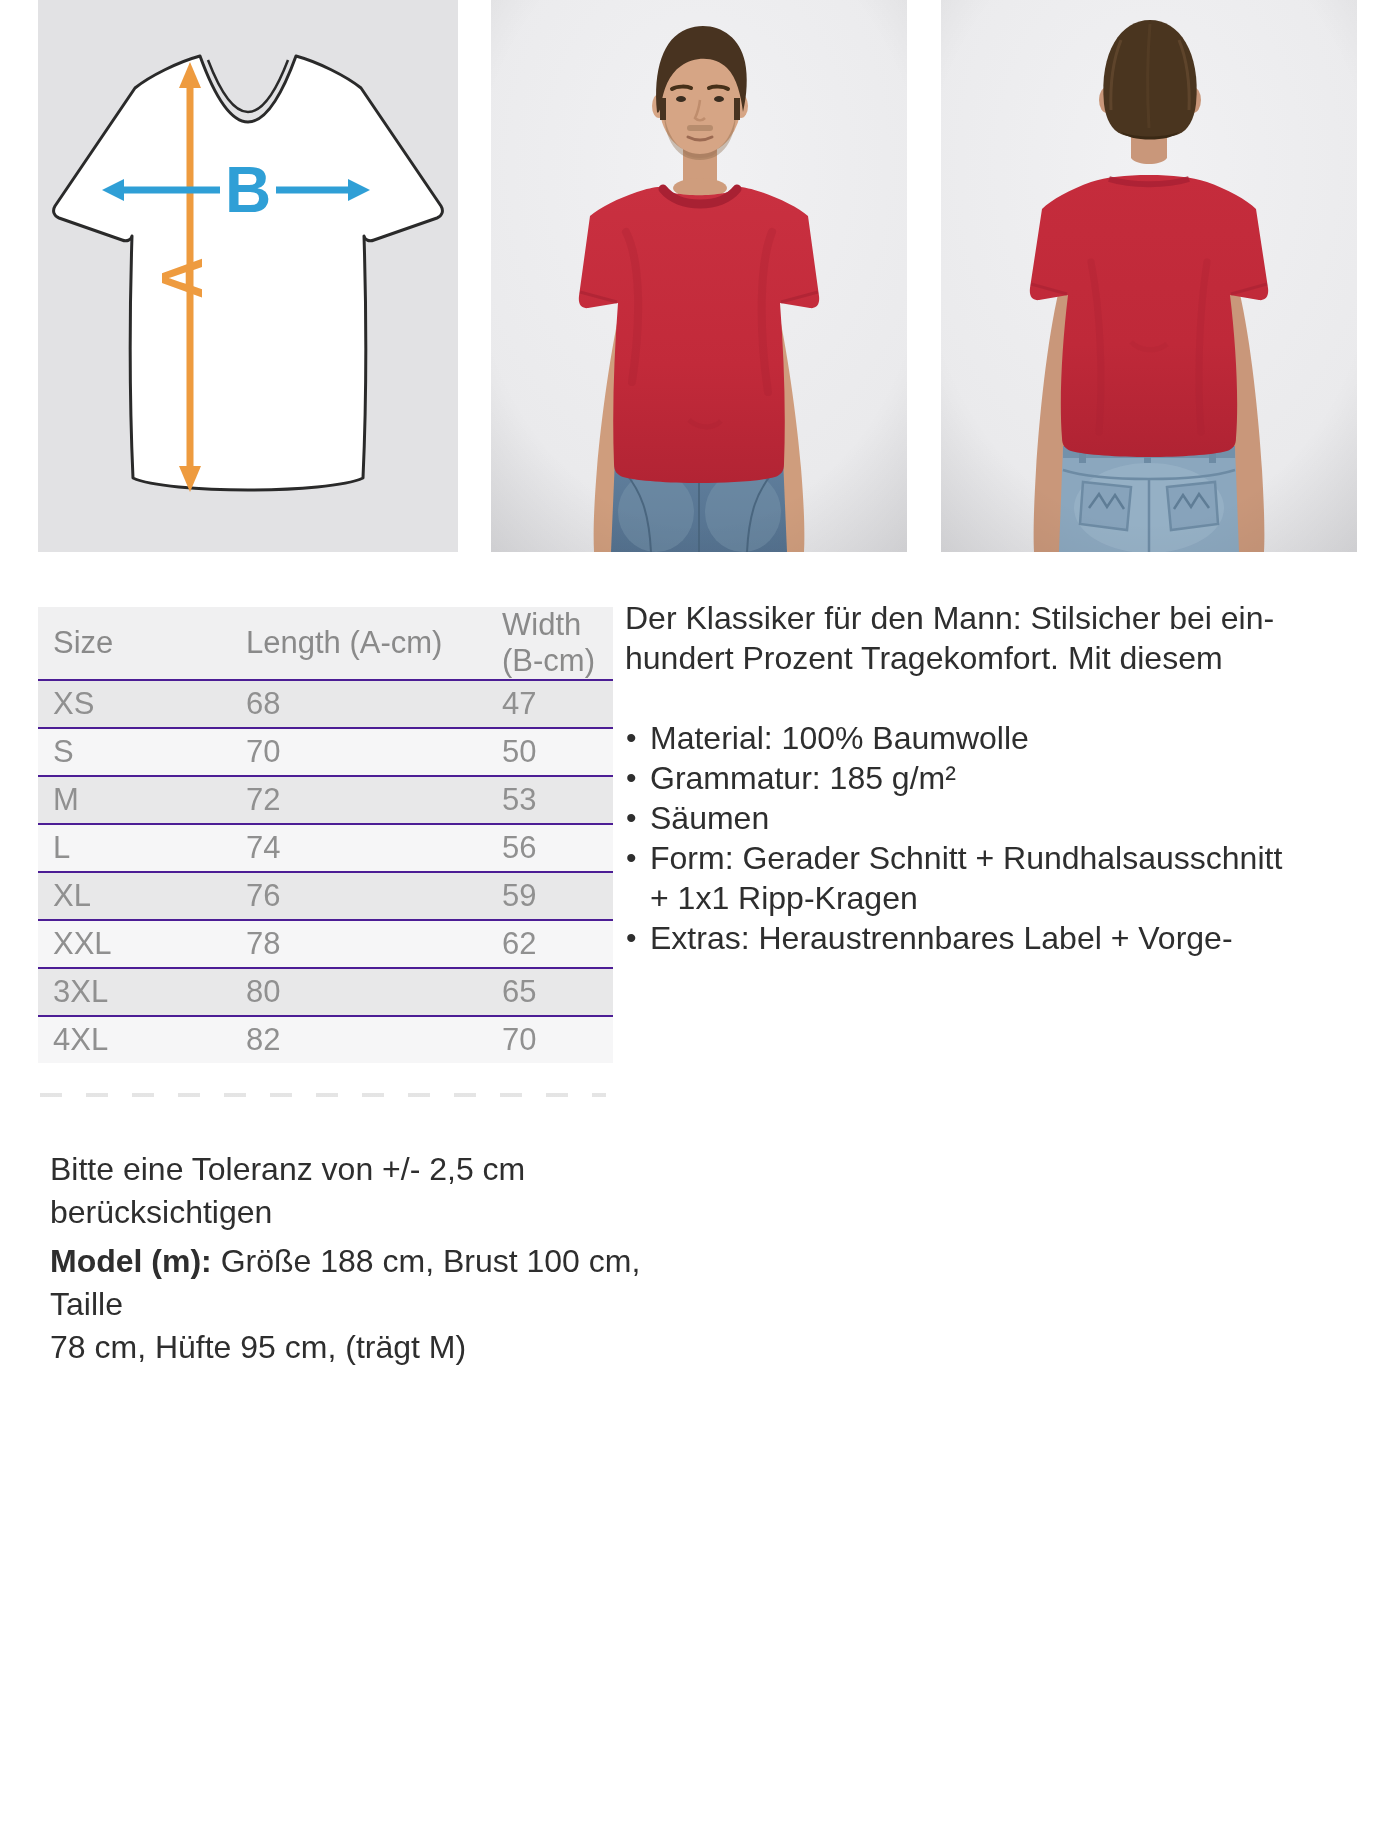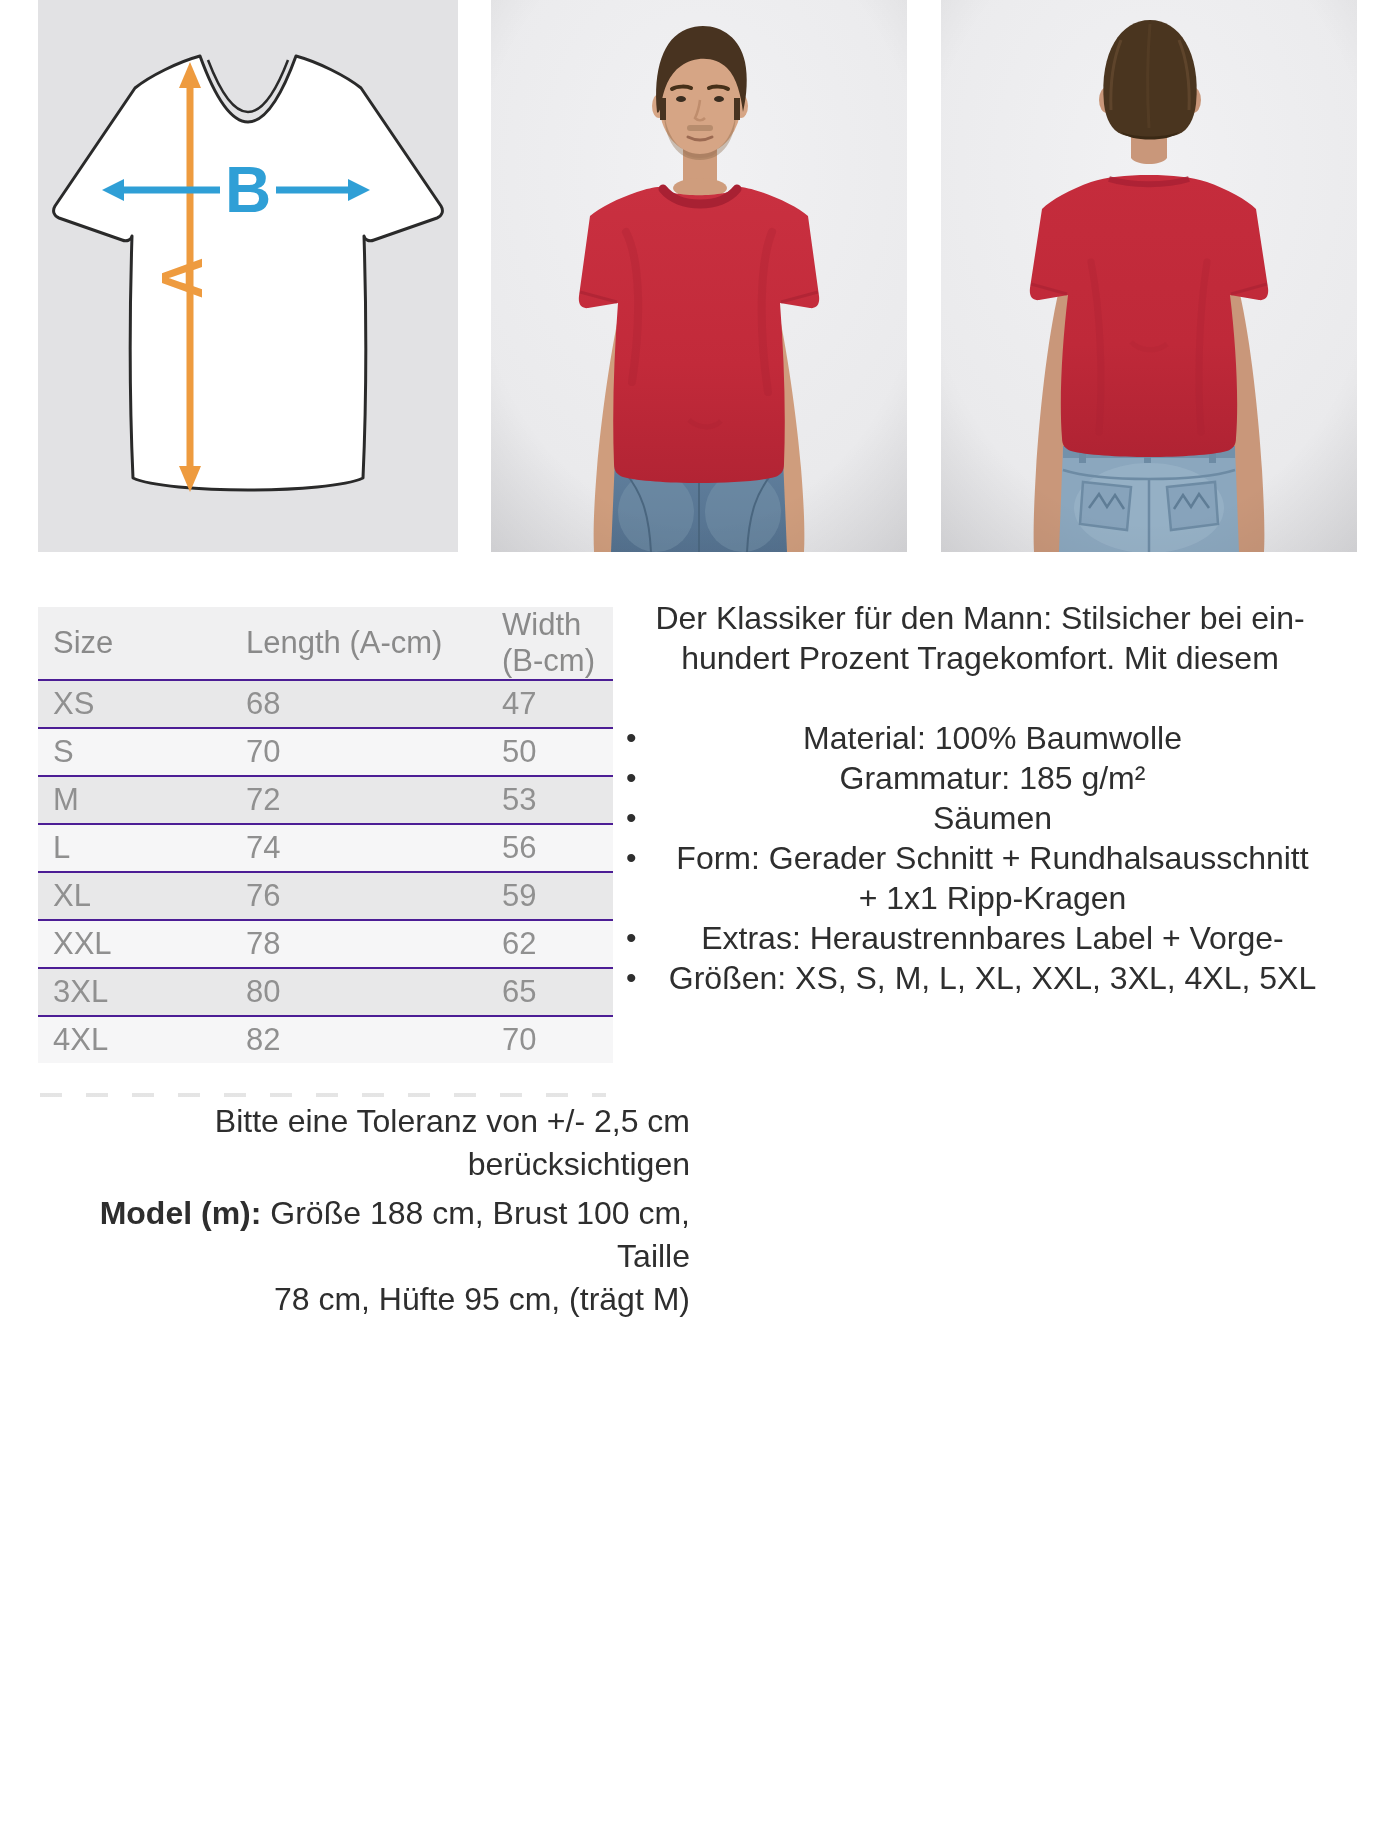--- a/index.html
+++ b/index.html
@@ -36,32 +36,32 @@
     position:absolute;left:40px;top:1093px;width:566px;height:4px;
     background:repeating-linear-gradient(90deg,#dcdcdc 0 22px,transparent 22px 46px);
     opacity:.75;
   }
 
   
   .description{
     position:absolute;left:625px;top:598px;width:710px;
     font-size:32px;line-height:40px;color:#2e2e2e;
   }
-  .description .line{white-space:nowrap;text-align:center;}
+  .description .line{white-space:nowrap;}
   ul.bullets{margin:40px 0 0 0;padding:0;list-style:none;}
   ul.bullets li{position:relative;padding-left:25px;}
   ul.bullets li::before{
     content:"\2022";position:absolute;left:1px;top:0;
     color:#2e2e2e;font-size:30px;
   }
 
   
   .footer-note{
-    position:absolute;left:50px;top:1100px;width:640px;
-    font-size:32px;line-height:43px;color:#2e2e2e;text-align:right;
+    position:absolute;left:50px;top:1148px;width:640px;
+    font-size:32px;line-height:43px;color:#2e2e2e;
   }
   .footer-note p{margin:0;}
   .footer-note p.model-line{margin-top:6px;}
   .footer-note b{font-weight:700;}
 </style>
 </head>
 <body>
 
 <div>
 
@@ -318,23 +318,20 @@
         <li>
           <div class="line">Säumen</div>
         </li>
         <li>
           <div class="line">Form: Gerader Schnitt + Rundhalsausschnitt</div>
           <div class="line">+ 1x1 Ripp-Kragen</div>
         </li>
         <li>
           <div class="line">Extras: Heraustrennbares Label + Vorge-</div>
         </li>
-        <li>
-          <div class="line">Größen: XS, S, M, L, XL, XXL, 3XL, 4XL, 5XL</div>
-        </li>
       </ul>
   </div>
 
   <div class="footer-note">
     <p>Bitte eine Toleranz von +/- 2,5 cm berücksichtigen</p>
     <p class="model-line"><b>Model (m):</b> <span>Größe 188 cm, Brust 100 cm, Taille</span><br><span>78 cm, Hüfte 95 cm, (trägt M)</span></p>
   </div>
 
 </div>
 

